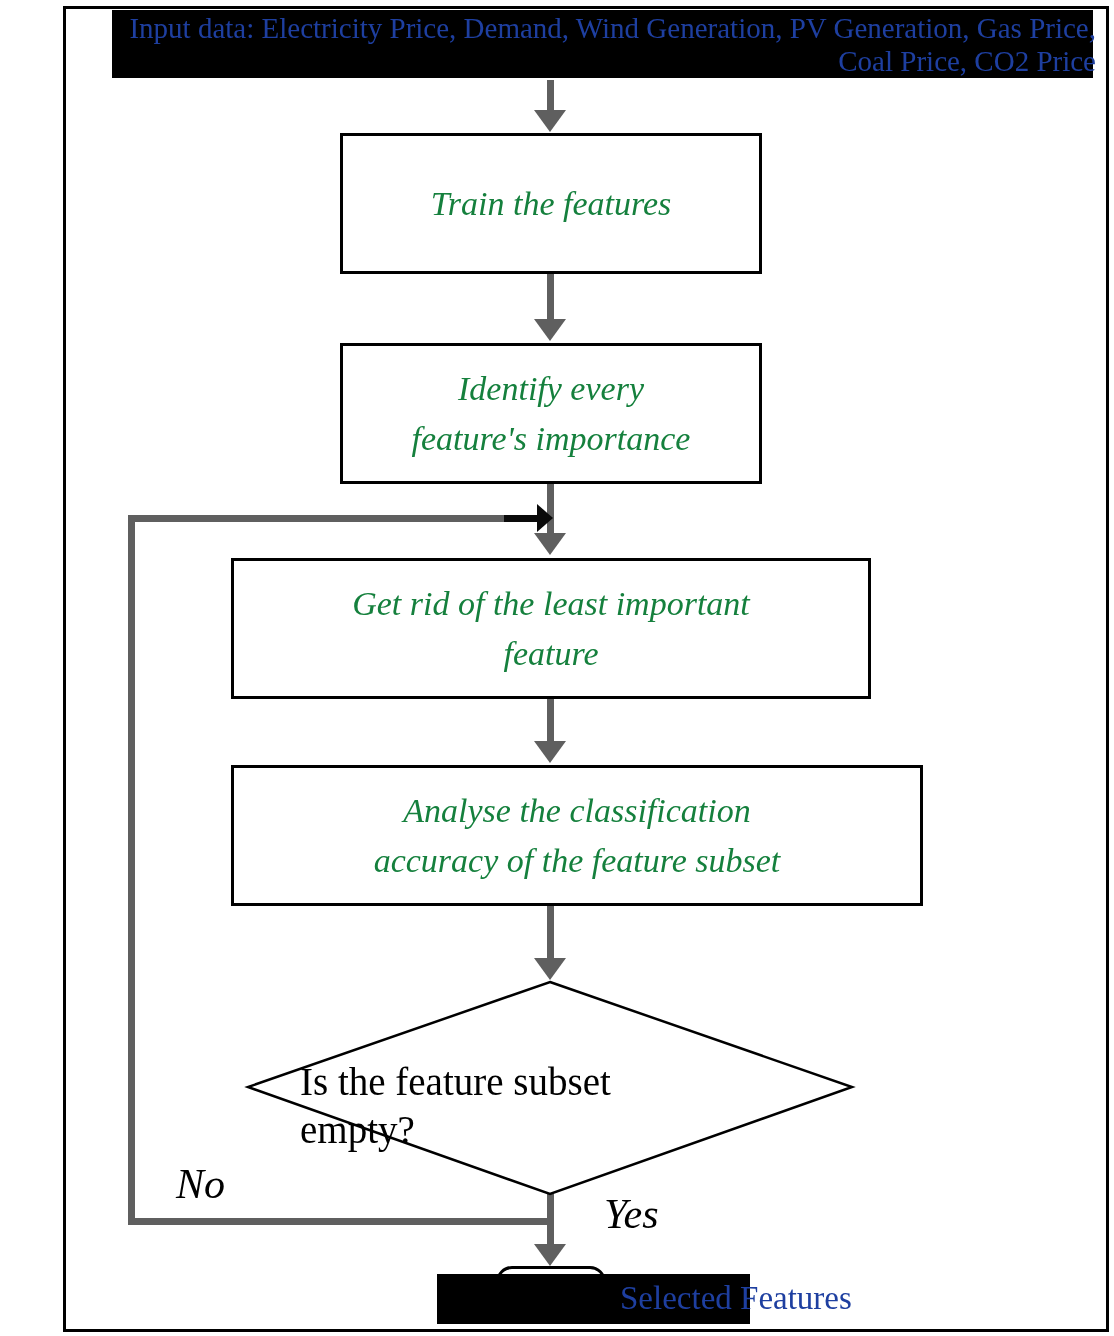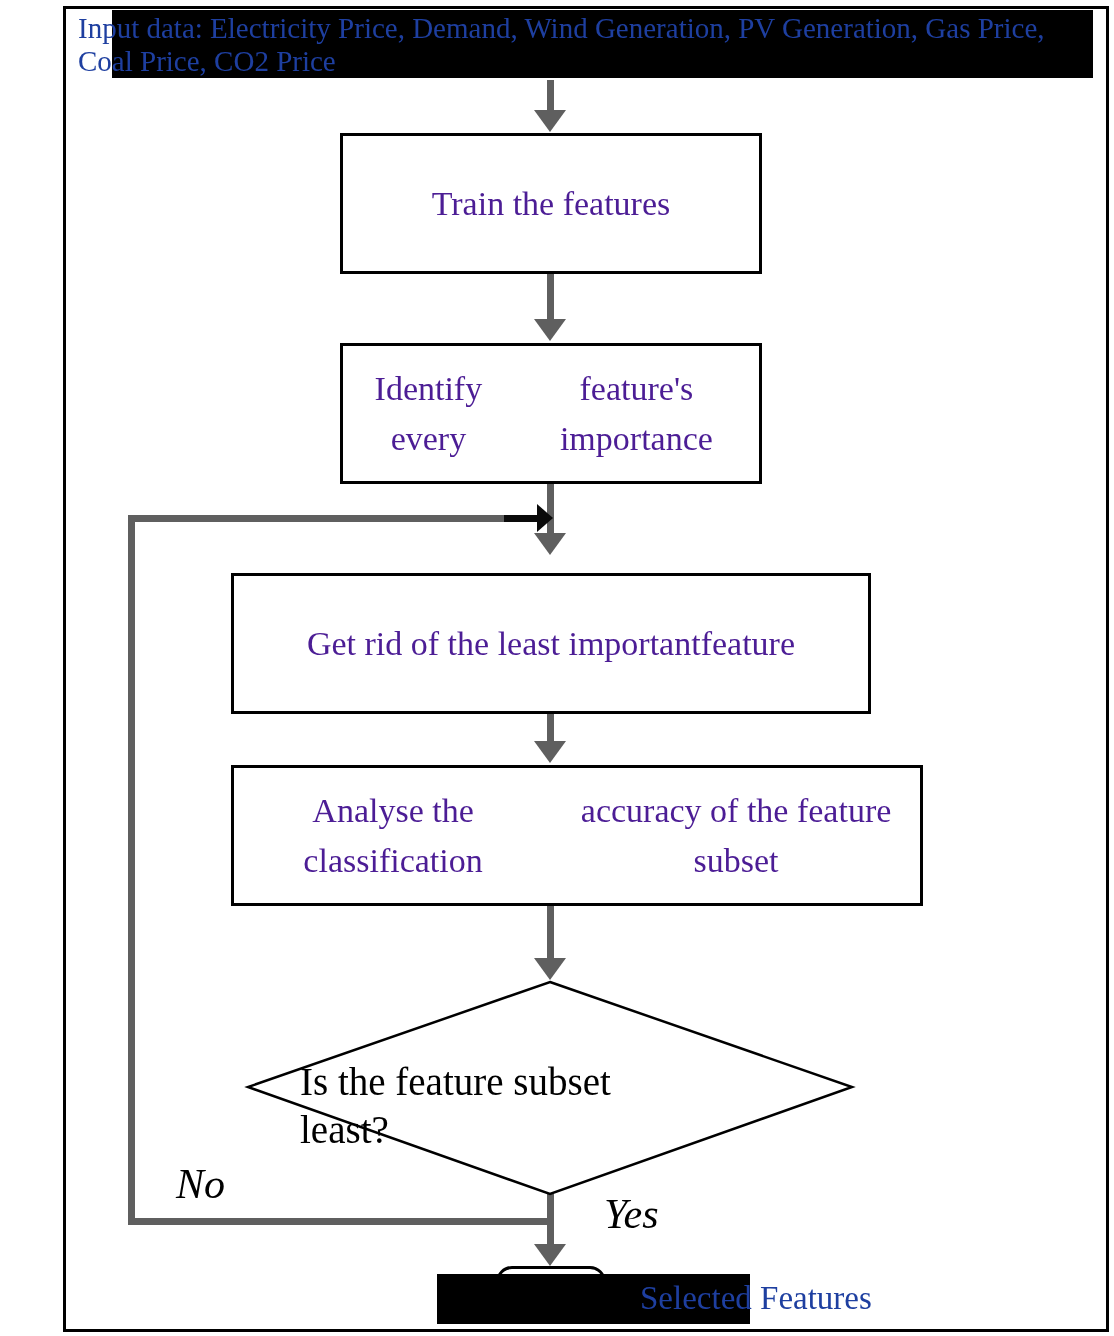--- a/index.html
+++ b/index.html
@@ -5,30 +5,30 @@
   html,body { margin:0; padding:0; background:#ffffff; }
   body { width:1114px; height:1336px; position:relative; font-family:"Liberation Serif", serif; overflow:hidden; }
 
   .abs { position:absolute; }
 
   
   .frame { left:63px; top:6px; width:1046px; height:1326px; border:3px solid #000; box-sizing:border-box; background:#fff; }
 
   
   .banner { left:112px; top:10px; width:981px; height:68px; background:#000; }
-  .banner-text { left:78px; top:12px; width:1018px; text-align:left; color:#1e3fa0;
+  .banner-text { left:78px; top:12px; width:1018px; text-align:right; color:#1e3fa0;
                  font-size:29px; line-height:33px; z-index:4; white-space:nowrap; }
 
   
   .pbox { background:#fff; border:3px solid #000; box-sizing:border-box;
-          display:flex; flex-direction:row; justify-content:center; align-items:center;
-          text-align:center; font-size:34px; line-height:50px; color:#4c1d95; z-index:3; }
+          display:flex; flex-direction:column; justify-content:center; align-items:center;
+          text-align:center; font-size:34px; line-height:50px; color:#15803d; z-index:3;font-style:italic; }
   .pbox-1 { left:340px; top:133px; width:422px; height:141px; }
   .pbox-2 { left:340px; top:343px; width:422px; height:141px; }
-  .pbox-3 { left:231px; top:558px; width:640px; height:141px;margin-top:15px; }
+  .pbox-3 { left:231px; top:558px; width:640px; height:141px; }
   .pbox-4 { left:231px; top:765px; width:692px; height:141px; }
 
   
   .vline { width:7px; background:#5f5f5f; }
   .hline { height:7px; background:#5f5f5f; }
   .ah-down { width:0; height:0; border-left:16px solid transparent; border-right:16px solid transparent;
              border-top:22px solid #5f5f5f; }
   .black-seg { height:7px; background:#0a0a0a; }
   .ah-right-black { width:0; height:0; border-top:14px solid transparent; border-bottom:14px solid transparent;
                     border-left:16px solid #0a0a0a; }
@@ -39,21 +39,21 @@
                   font-size:39px; line-height:48px; color:#000; z-index:3; }
 
   .branch-label { font-style:italic; font-size:42px; color:#000; z-index:4; }
   .no-label  { left:176px; top:1160px;font-style:italic; }
   .yes-label { left:604px; top:1190px; }
 
   
   .terminator { left:496px; top:1266px; width:110px; height:46px; border:3px solid #000;
                 border-radius:16px; box-sizing:border-box; background:#fff; z-index:2; }
   .redaction { left:437px; top:1274px; width:313px; height:50px; background:#000; z-index:3; }
-  .selected-label { left:640px; top:1280px; font-size:33px; color:#1e3fa0; white-space:nowrap; z-index:5; }
+  .selected-label { left:620px; top:1280px; font-size:33px; color:#1e3fa0; white-space:nowrap; z-index:5; }
 </style>
 </head>
 <body>
 
 <div class="abs frame"></div>
 
 <div class="abs banner"></div>
 <div class="abs banner-text">
   <div>Input data: Electricity Price, Demand, Wind Generation, PV Generation, Gas Price,</div>
   <div>Coal Price, CO2 Price</div>
@@ -97,21 +97,21 @@
 </div>
 
 <div class="abs vline" style="left:547px; top:906px; height:54px;"></div>
 <div class="abs ah-down" style="left:534px; top:958px;"></div>
 
 <svg class="abs diamond-svg" width="616" height="224" viewBox="0 0 616 224">
   <polygon points="308,6 610,111 308,218 6,111" fill="#ffffff" stroke="#000000" stroke-width="2.5"></polygon>
 </svg>
 <div class="abs diamond-text">
   <div>Is the feature subset</div>
-  <div>least?</div>
+  <div>empty?</div>
 </div>
 
 <div class="abs branch-label no-label">No</div>
 <div class="abs branch-label yes-label">Yes</div>
 
 <div class="abs vline" style="left:547px; top:1194px; height:52px;"></div>
 <div class="abs ah-down" style="left:534px; top:1244px;"></div>
 
 <div class="abs terminator"></div>
 <div class="abs redaction"></div>

